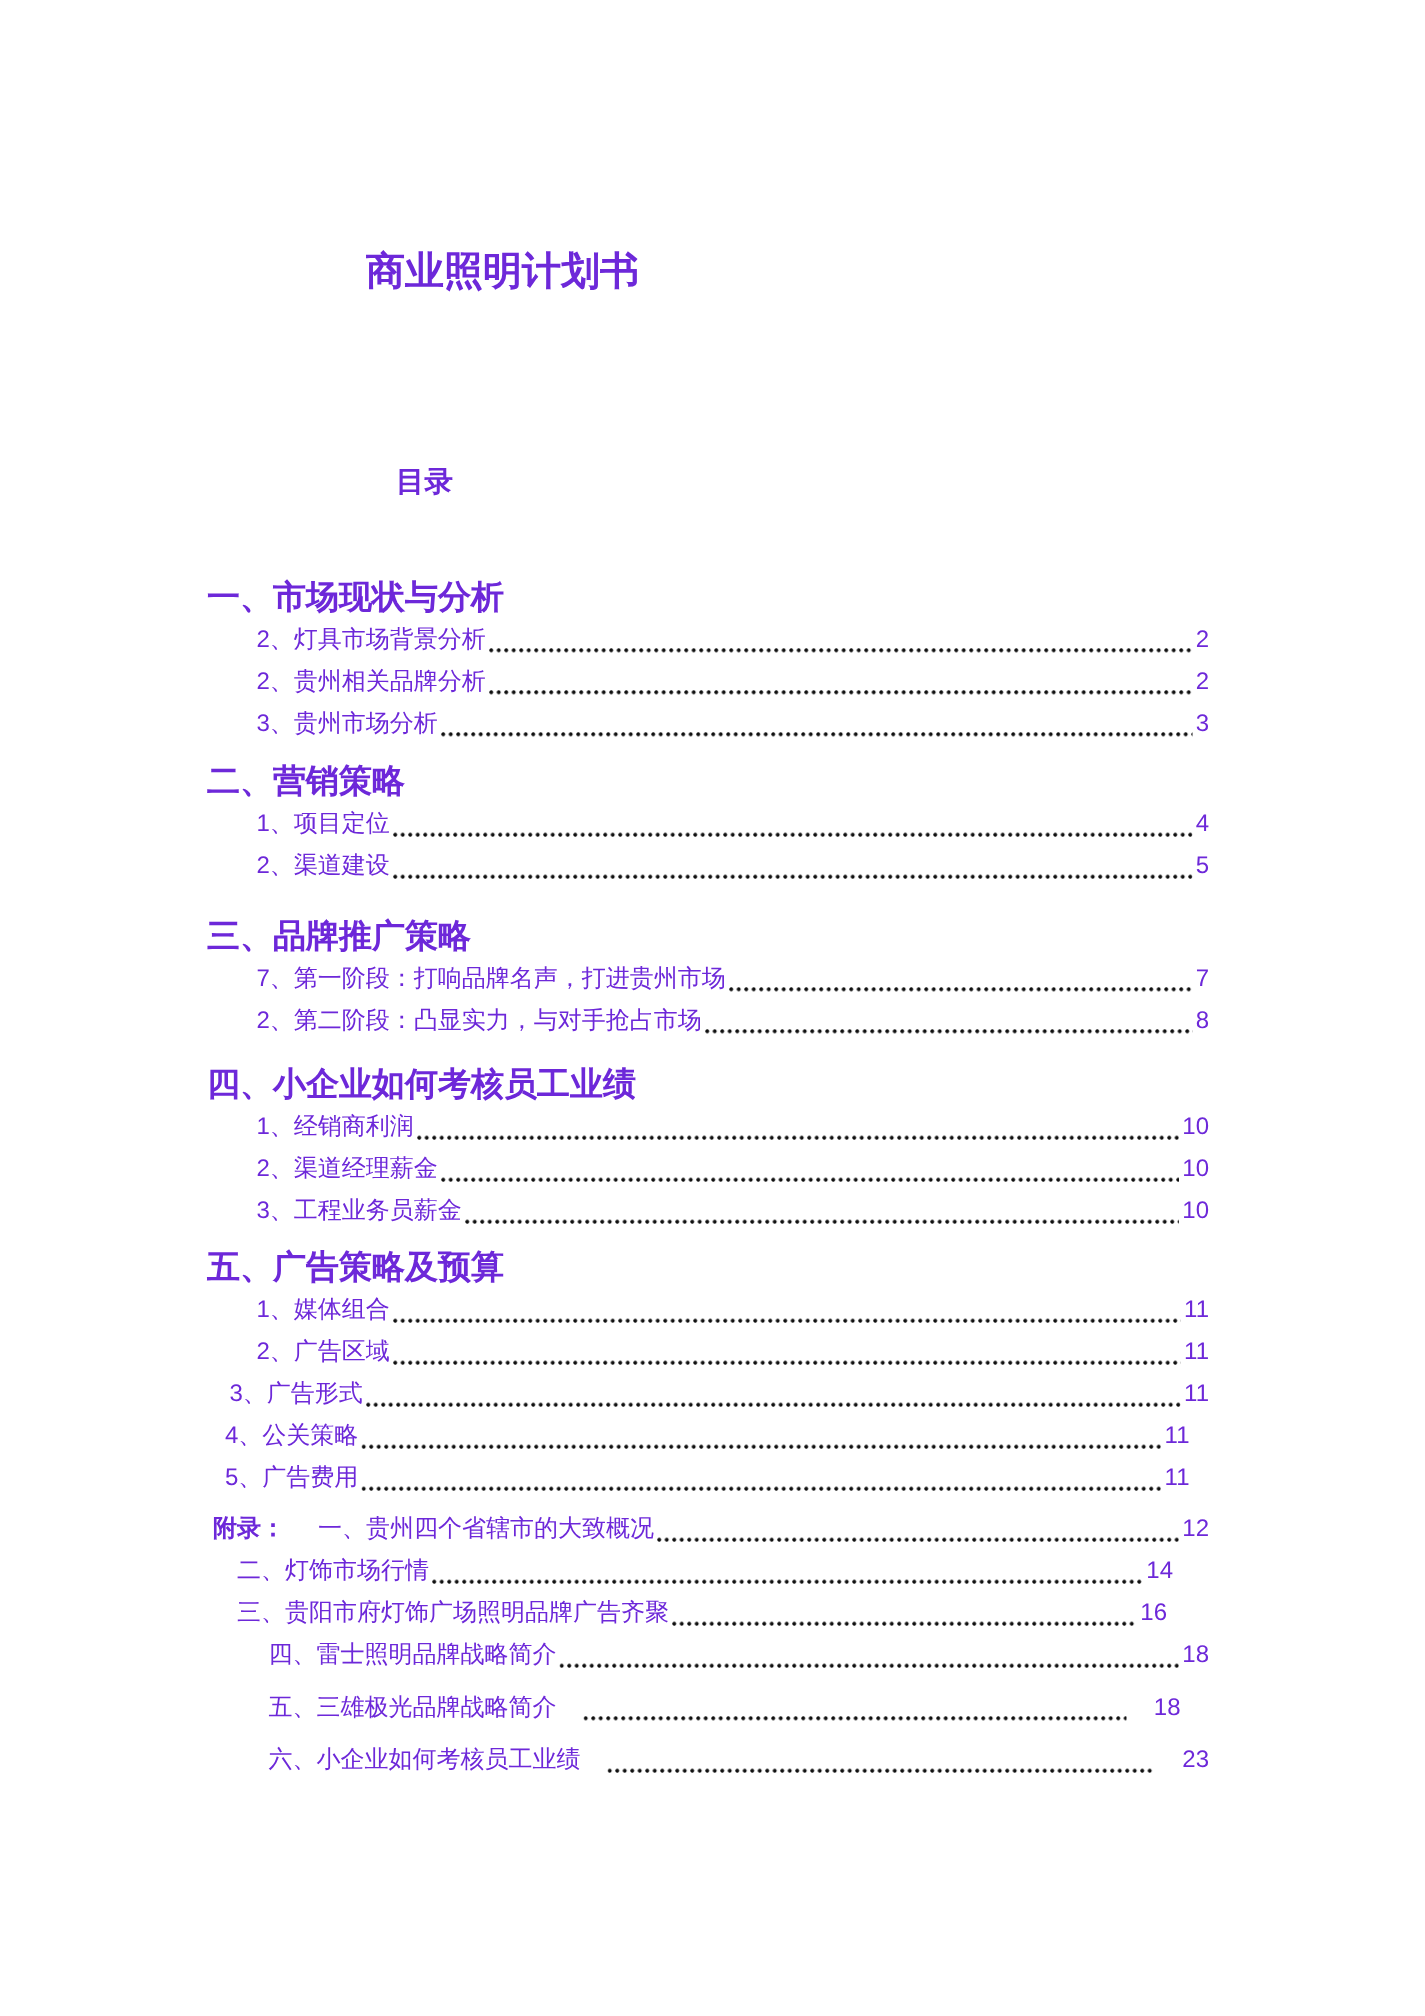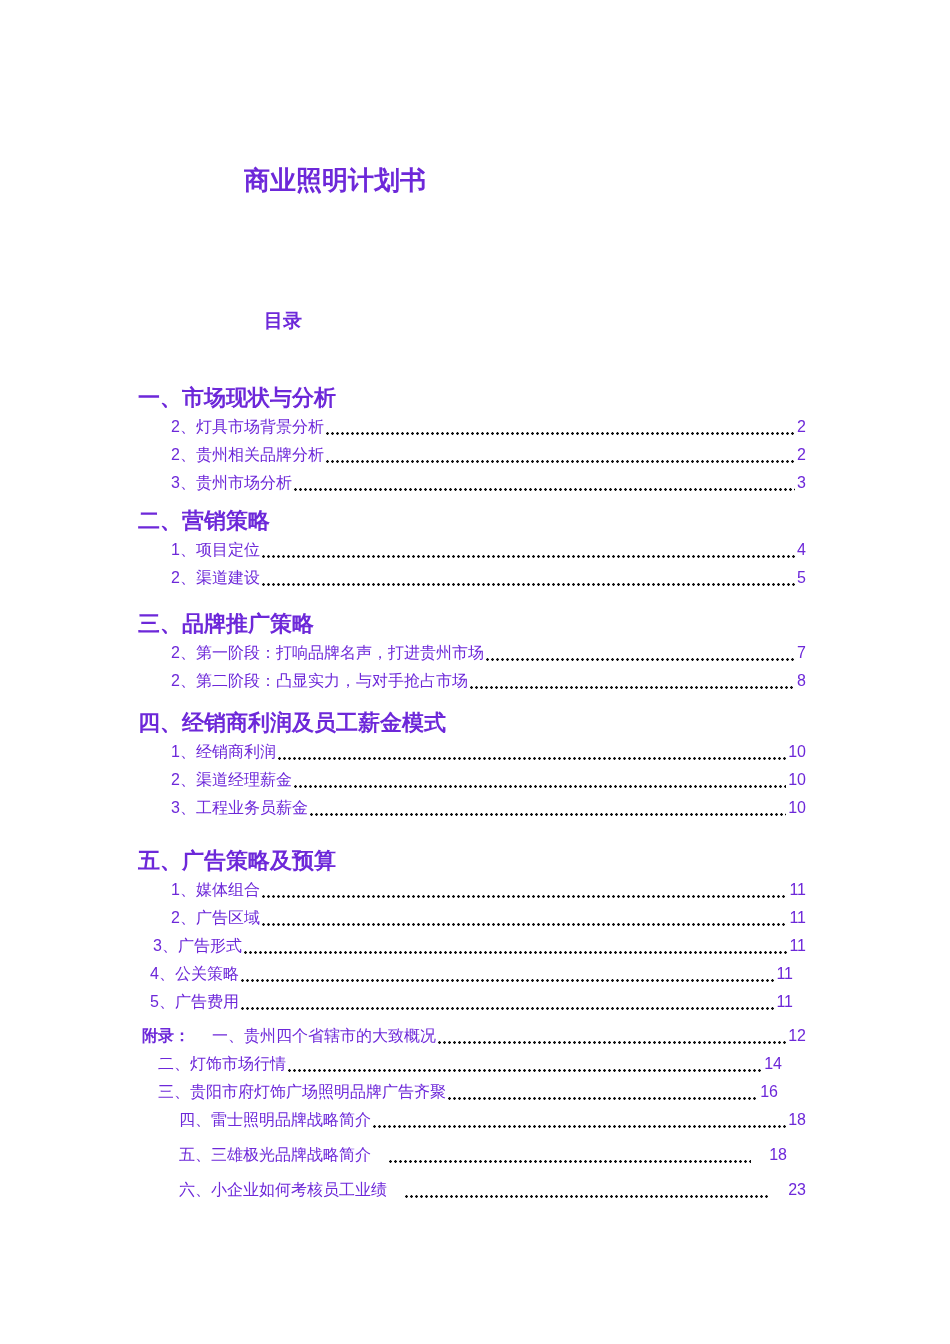--- a/index.html
+++ b/index.html
@@ -36,21 +36,21 @@
   .toc {
     position: absolute;
     left: 138px;
     right: 144px;
     top: 383px;
   }
   .toc-section { margin: 0; }
   .sec-2 { margin-top: 9px; }
   .sec-3 { margin-top: 17px; }
   .sec-4 { margin-top: 13px; }
-  .sec-5 { margin-top: 24px; }
+  .sec-5 { margin-top: 8px; }
   .sec-app { margin-top: 6px; }
   .sec-h {
     margin: 0;
     font-size: 22px;
     font-weight: bold;
     line-height: 30px;
     white-space: nowrap;
   }
   .toc-row {
     display: flex;
@@ -131,33 +131,33 @@
       <div class="toc-row ind-1">
         <span class="lbl">2、渠道建设</span>
         <span class="dots"></span>
         <span class="pg">5</span>
       </div>
     </section>
 
     <section class="toc-section sec-3">
       <h2 class="sec-h">三、品牌推广策略</h2>
       <div class="toc-row ind-1">
-        <span class="lbl">2、第一阶段：打响品牌名声，打进贵州市场</span>
+        <span class="lbl">7、第一阶段：打响品牌名声，打进贵州市场</span>
         <span class="dots"></span>
         <span class="pg">7</span>
       </div>
       <div class="toc-row ind-1">
         <span class="lbl">2、第二阶段：凸显实力，与对手抢占市场</span>
         <span class="dots"></span>
         <span class="pg">8</span>
       </div>
     </section>
 
     <section class="toc-section sec-4">
-      <h2 class="sec-h">四、经销商利润及员工薪金模式</h2>
+      <h2 class="sec-h">四、小企业如何考核员工业绩</h2>
       <div class="toc-row ind-1">
         <span class="lbl">1、经销商利润</span>
         <span class="dots"></span>
         <span class="pg">10</span>
       </div>
       <div class="toc-row ind-1">
         <span class="lbl">2、渠道经理薪金</span>
         <span class="dots"></span>
         <span class="pg">10</span>
       </div>

